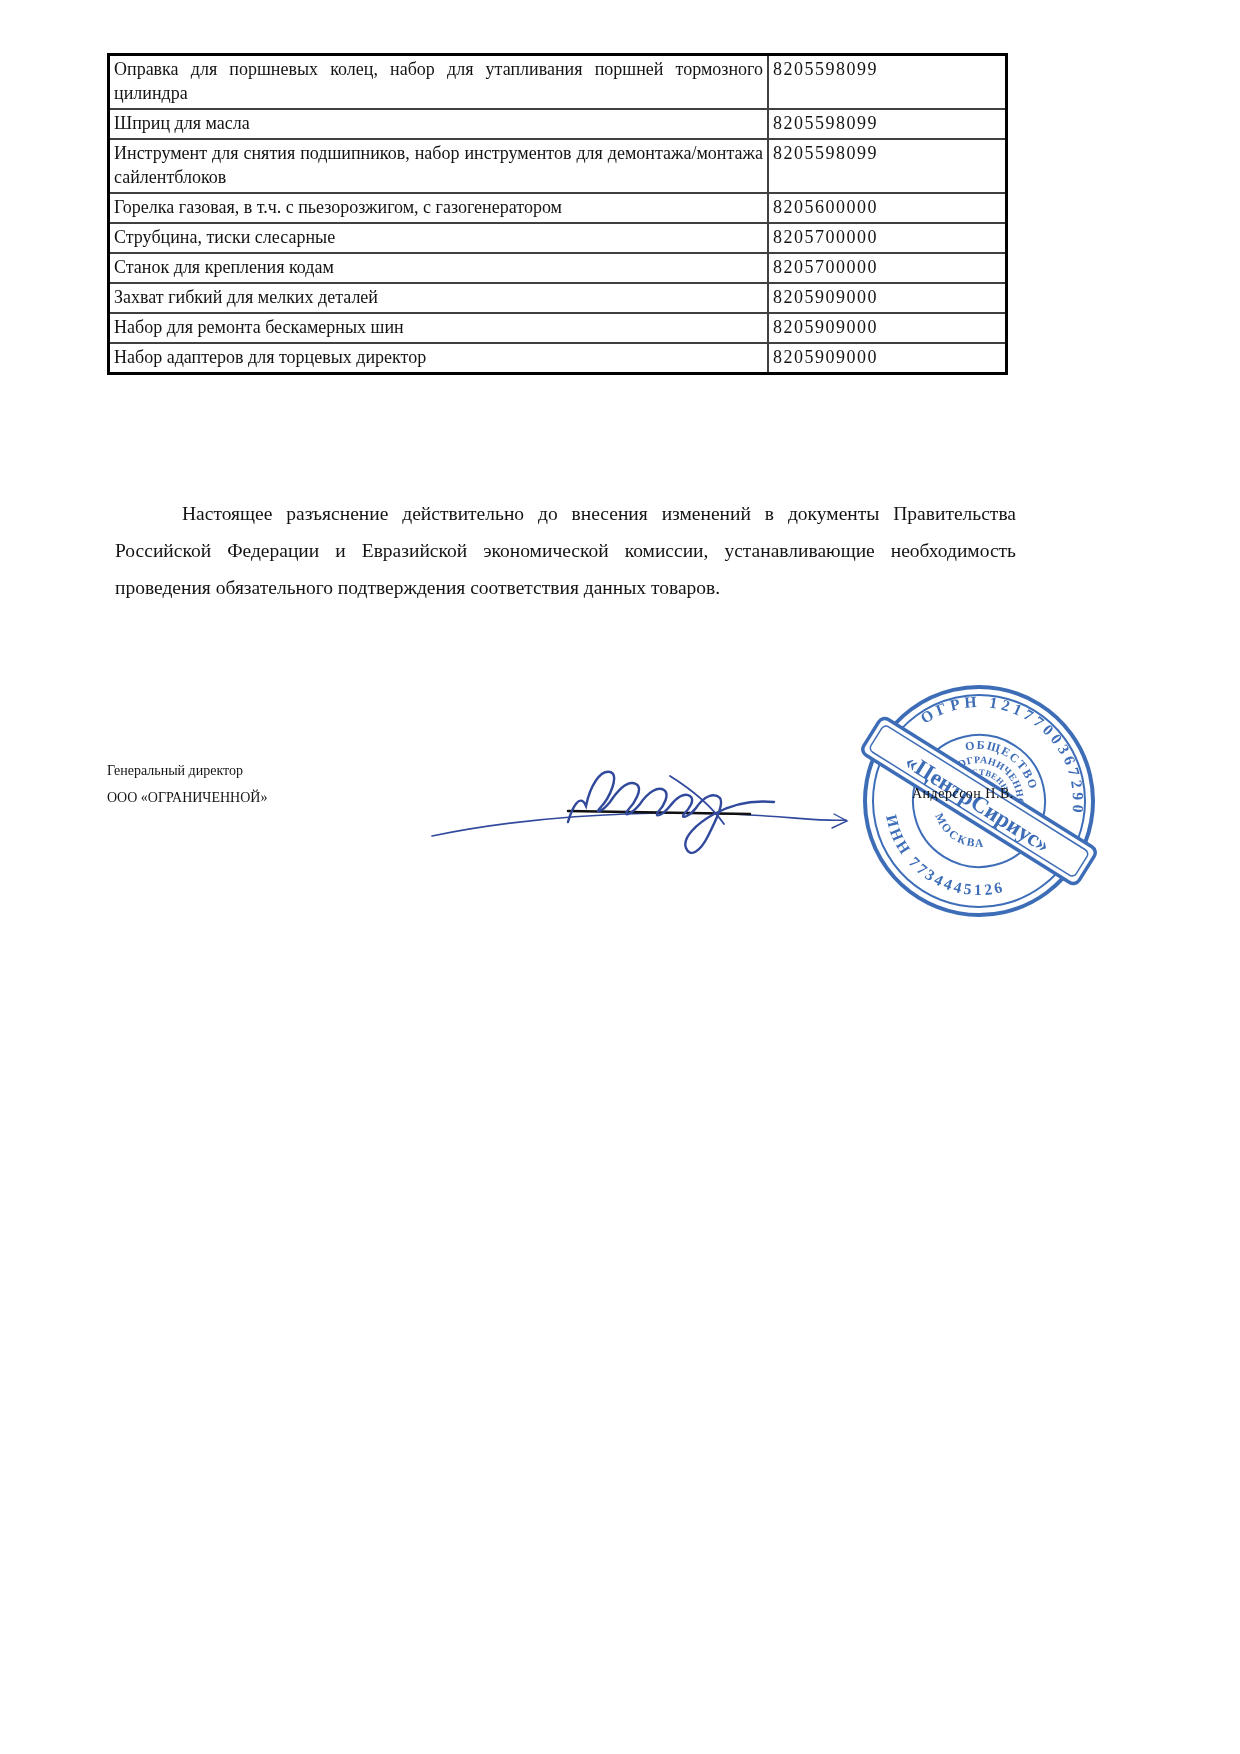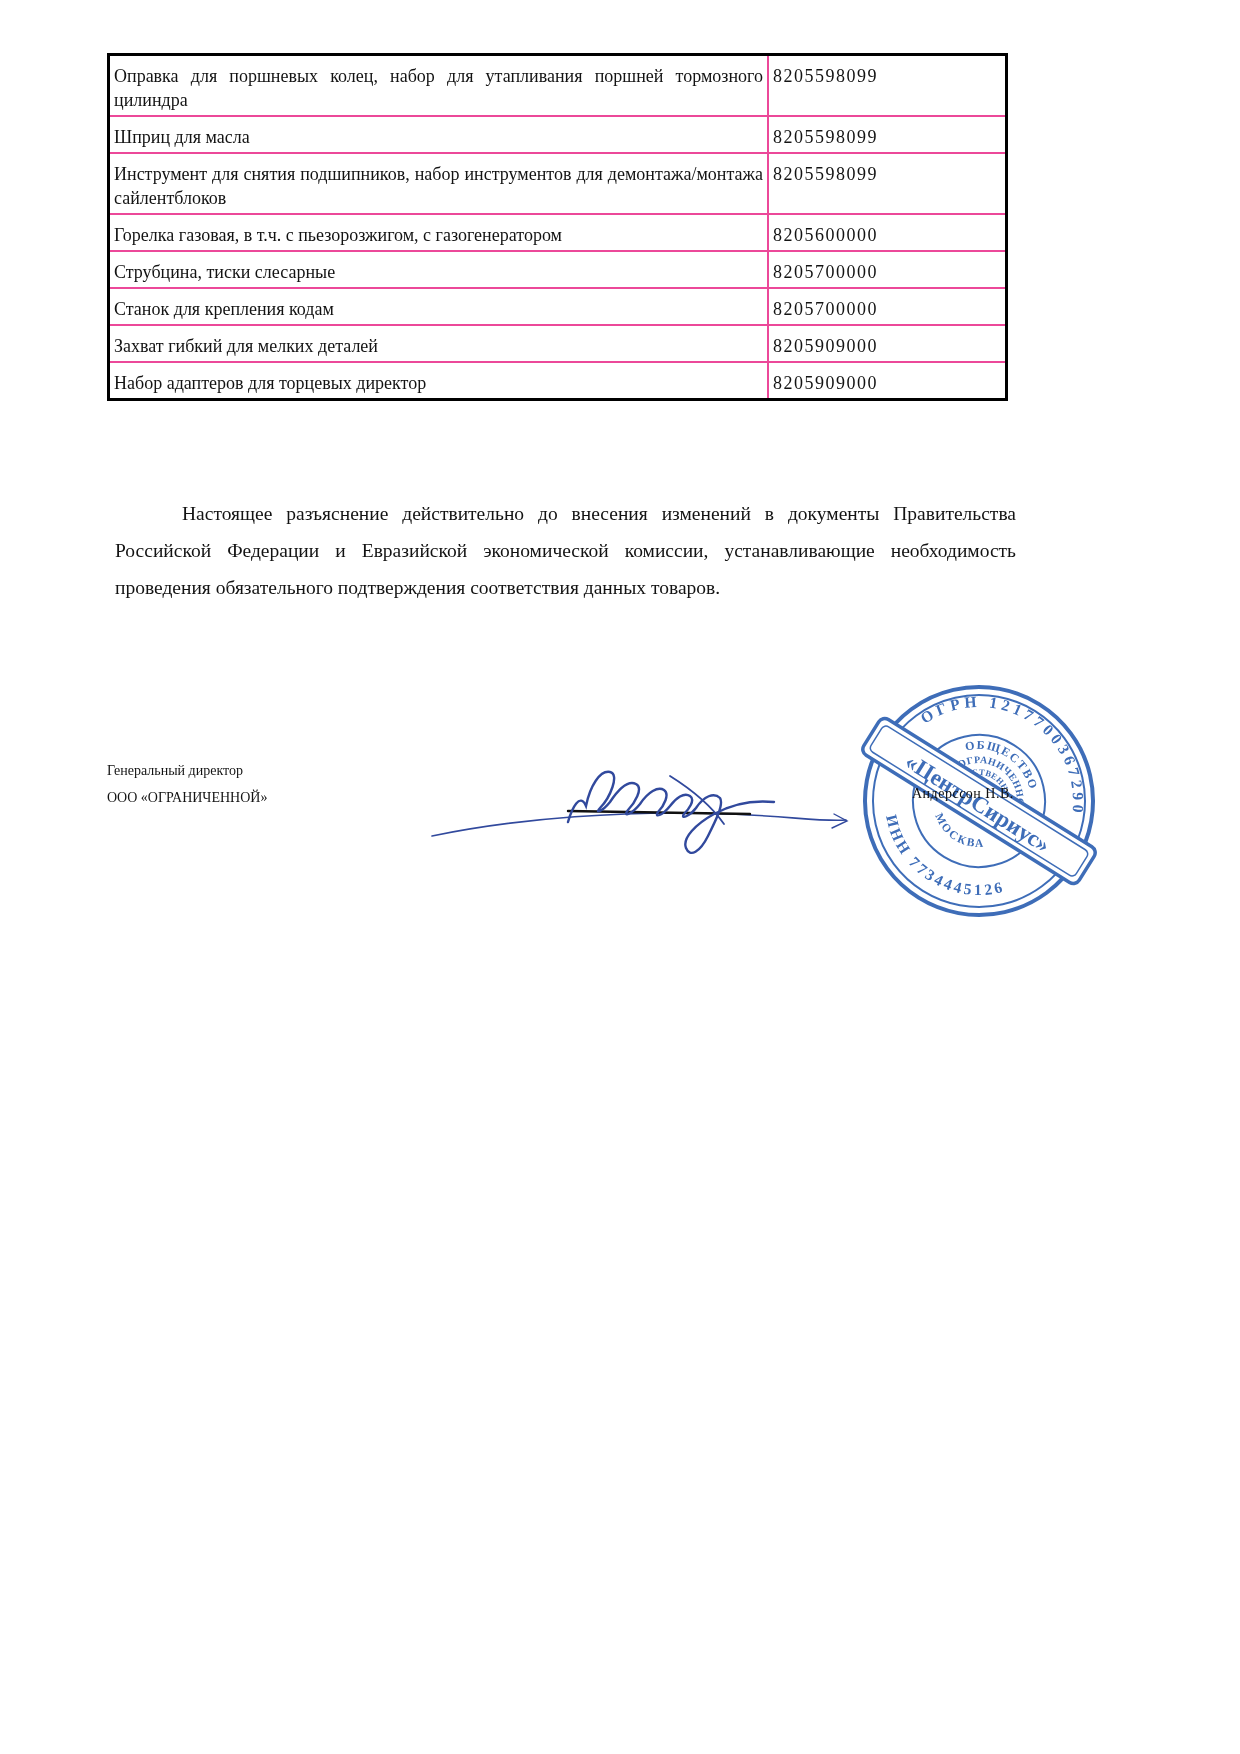--- a/index.html
+++ b/index.html
@@ -14,24 +14,24 @@
   .page { position:absolute; inset:0; }
 
   
   table.codes-table {
     position:absolute; left:107px; top:53px;
     width:901px;
     border-collapse:collapse;
     border:3px solid #000;
   }
   table.codes-table td {
-    border:2px solid #ec4899;
+    border:2px solid #404040;
     font-size:18px;
     line-height:24px;
-    padding:8px 4px 3px 4px;
+    padding:1px 4px 3px 4px;
     vertical-align:top;
   }
   td.name  { width:649px; text-align:justify; }
   td.code  { letter-spacing:1.5px; }
 
   
   .body-text {
     position:absolute; left:107px; width:901px;
     font-size:19.5px; line-height:37px;
     text-align:justify;
@@ -89,20 +89,24 @@
         <tr>
           <td class="name">Струбцина, тиски слесарные</td>
           <td class="code">8205700000</td>
         </tr>
         <tr>
           <td class="name">Станок для крепления кодам</td>
           <td class="code">8205700000</td>
         </tr>
         <tr>
           <td class="name">Захват гибкий для мелких деталей</td>
+          <td class="code">8205909000</td>
+        </tr>
+        <tr>
+          <td class="name">Набор для ремонта бескамерных шин</td>
           <td class="code">8205909000</td>
         </tr>
         <tr>
           <td class="name">Набор адаптеров для торцевых директор</td>
           <td class="code">8205909000</td>
         </tr>
       </tbody>
   </table>
 
   <p class="body-text p-validity">Настоящее разъяснение действительно до внесения изменений в документы Правительства Российской Федерации и Евразийской экономической комиссии, устанавливающие необходимость проведения обязательного подтверждения соответствия данных товаров.</p>

